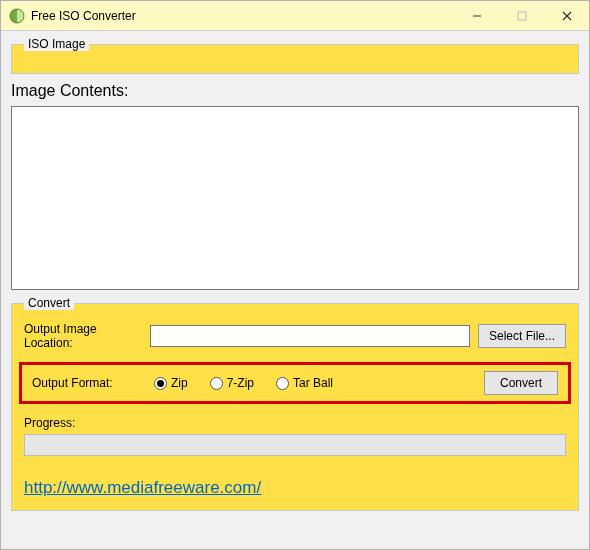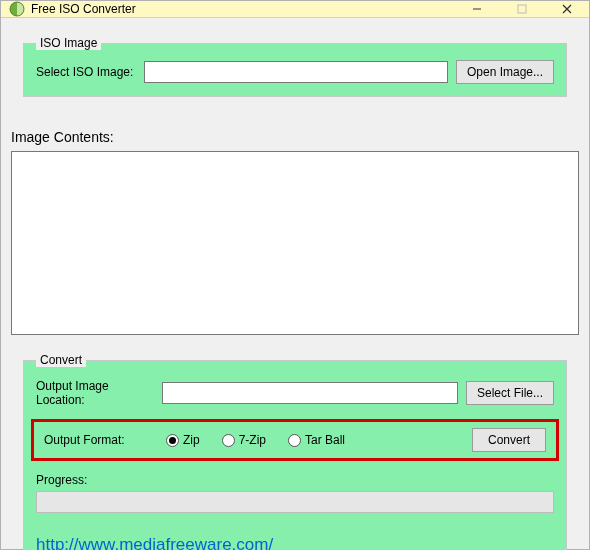--- a/index.html
+++ b/index.html
@@ -52,22 +52,22 @@
   .tbtn.disabled { color: #bbb; }
   .client {
     flex: 1;
     padding: 6px 10px 10px 10px;
     display: flex;
     flex-direction: column;
     gap: 6px;
   }
   fieldset {
     border: 1px solid #c8c8c8;
-    background: #86efac;
-    margin: 12px;
+    background: #fde047;
+    margin: 0;
     padding: 10px 12px 12px 12px;
     position: relative;
   }
   legend {
     font-size: 12px;
     padding: 0 4px;
     color: #000;
     background: #f0f0f0;
   }
   .row {
@@ -95,22 +95,22 @@
     cursor: pointer;
     min-width: 88px;
   }
   button.std:disabled {
     color: #a0a0a0;
     border-color: #c8c8c8;
     background: #efefef;
     cursor: default;
   }
   .image-contents-label {
-    margin-top: 14px;
-    font-size: 14px;
+    margin-top: 2px;
+    font-size: 16px;
   }
   .contents-box {
     border: 1px solid #777;
     background: #fff;
     height: 184px;
   }
   .convert-fs {
     display: flex;
     flex-direction: column;
     gap: 12px;
@@ -190,25 +190,20 @@
             <line x1="9" y1="1" x2="1" y2="9" stroke="#333" stroke-width="1.2"></line>
           </svg>
       </div>
     </div>
   </div>
 
   <div class="client">
 
     <fieldset>
       <legend>ISO Image</legend>
-      <div class="row">
-        <span class="label" style="width:100px">Select ISO Image:</span>
-        <input type="text" style="flex: 1 1 0%;" value="">
-        <button class="std">Open Image...</button>
-      </div>
     </fieldset>
 
     <div class="image-contents-label">Image Contents:</div>
     <div class="contents-box"></div>
 
     <fieldset class="convert-fs">
       <legend>Convert</legend>
 
       <div class="row">
         <span class="label" style="width:118px">Output Image Location:</span>

